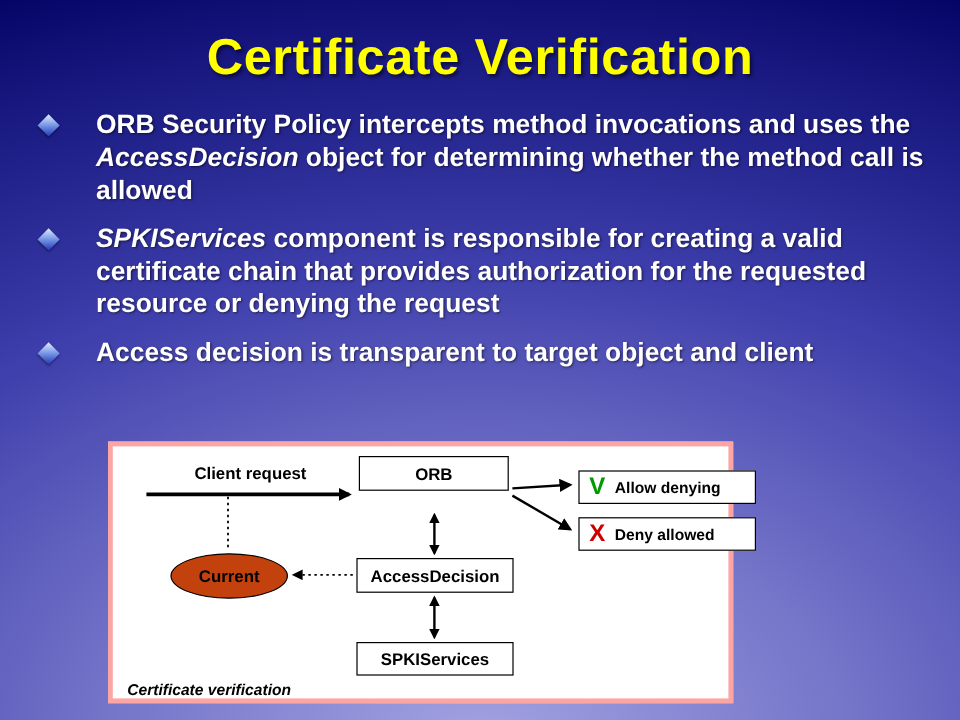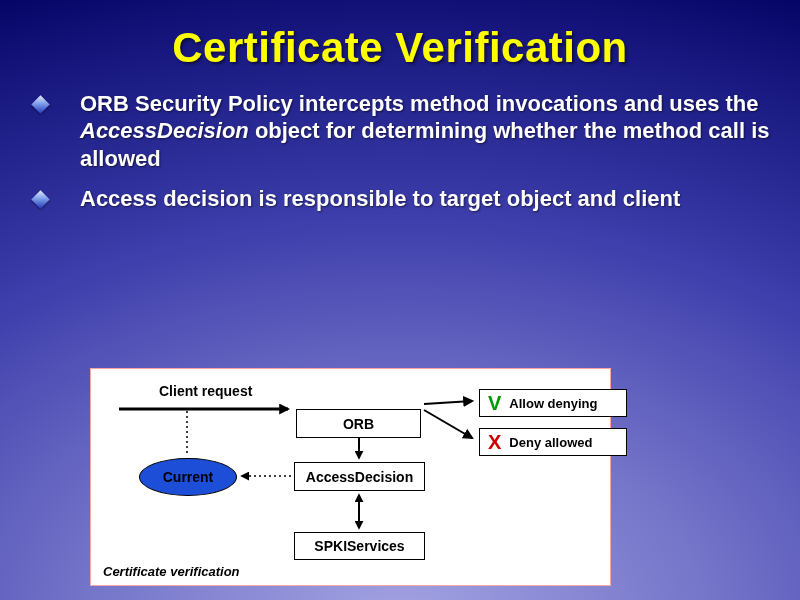--- a/index.html
+++ b/index.html
@@ -31,39 +31,39 @@
     margin: 0 0 0 33px; color: #ffffff; font-weight: bold;
     font-size: 22px; line-height: 1.24;
     text-shadow: 1px 1px 2px rgba(0,0,0,0.55);
     max-width: 690px;
   }
   .btext em { font-style: italic; font-weight: bold; }
 
   
   .dpanel {
     position: absolute; left: 90px; top: 368px; width: 521px; height: 218px;
-    background: #ffffff; border: 1px solid #fca5a5; box-sizing: border-box;
+    background: #ffffff; border: 4px solid #fca5a5; box-sizing: border-box;
     font-size: 14px; color: #000; padding-left: 48px;
   }
   .dpanel svg { position: absolute; left: 0; top: 0; }
   .dbox {
     position: absolute; background: #fff; border: 1.5px solid #000;
     box-sizing: border-box; display: flex; align-items: center;
     justify-content: center; font-weight: bold; font-size: 14px;
   }
   .dbox.side { justify-content: flex-start; padding-left: 8px; font-size: 13px; }
   .mark { font-size: 20px; font-weight: bold; margin-right: 8px; line-height: 1; }
-  .orb            { left: 205px; top: 40px;  width: 125px; height: 29px; }
+  .orb            { left: 205px; top: 8px;  width: 125px; height: 29px; }
   .allow          { left: 388px; top: 20px;  width: 148px; height: 28px; }
   .deny           { left: 388px; top: 59px;  width: 148px; height: 28px; }
   .accessdecision { left: 203px; top: 93px;  width: 131px; height: 29px; }
   .spkiservices   { left: 203px; top: 163px; width: 131px; height: 28px; }
   .ellipse {
     position: absolute; left: 48px; top: 89px; width: 98px; height: 38px;
-    background: #1d4ed8; border: 1.5px solid #000; border-radius: 50%;
+    background: #c2410c; border: 1.5px solid #000; border-radius: 50%;
     box-sizing: border-box; display: flex; align-items: center;
     justify-content: center; font-weight: bold; font-size: 14px;
   }
   .client-label {
     position: absolute; left: 68px; top: 14px;
     font-weight: bold; font-size: 14px;
   }
   .dcaption {
     position: absolute; left: 12px; top: 195px;
     font-weight: bold; font-style: italic; font-size: 13px;
@@ -76,24 +76,28 @@
 
   <h1 class="title" style="color: rgb(255, 255, 0);">Certificate Verification</h1>
 
   <div class="bullets">
 
     <div class="bullet">
       <span class="diamond"></span>
       <p class="btext"><span>ORB Security Policy intercepts method invocations and uses the </span><em>AccessDecision</em><span> object for determining whether the method call is allowed</span></p>
     </div>
 
+    <div class="bullet">
+      <span class="diamond"></span>
+      <p class="btext"><span></span><em>SPKIServices</em><span> component is responsible for creating a valid certificate chain that provides authorization for the requested resource or denying the request</span></p>
+    </div>
 
     <div class="bullet">
       <span class="diamond"></span>
-      <p class="btext"><span>Access decision is responsible to target object and client</span><em></em><span></span></p>
+      <p class="btext"><span>Access decision is transparent to target object and client</span><em></em><span></span></p>
     </div>
 
   </div>
 
   <div class="dpanel">
 
     <svg width="595" height="218" viewBox="0 0 595 218">
       <defs>
         <marker id="ah" viewBox="0 0 10 10" refX="8" refY="5" markerWidth="11" markerHeight="11" orient="auto-start-reverse" markerUnits="userSpaceOnUse">
           <path d="M0,0 L10,5 L0,10 z" fill="#000"></path>

